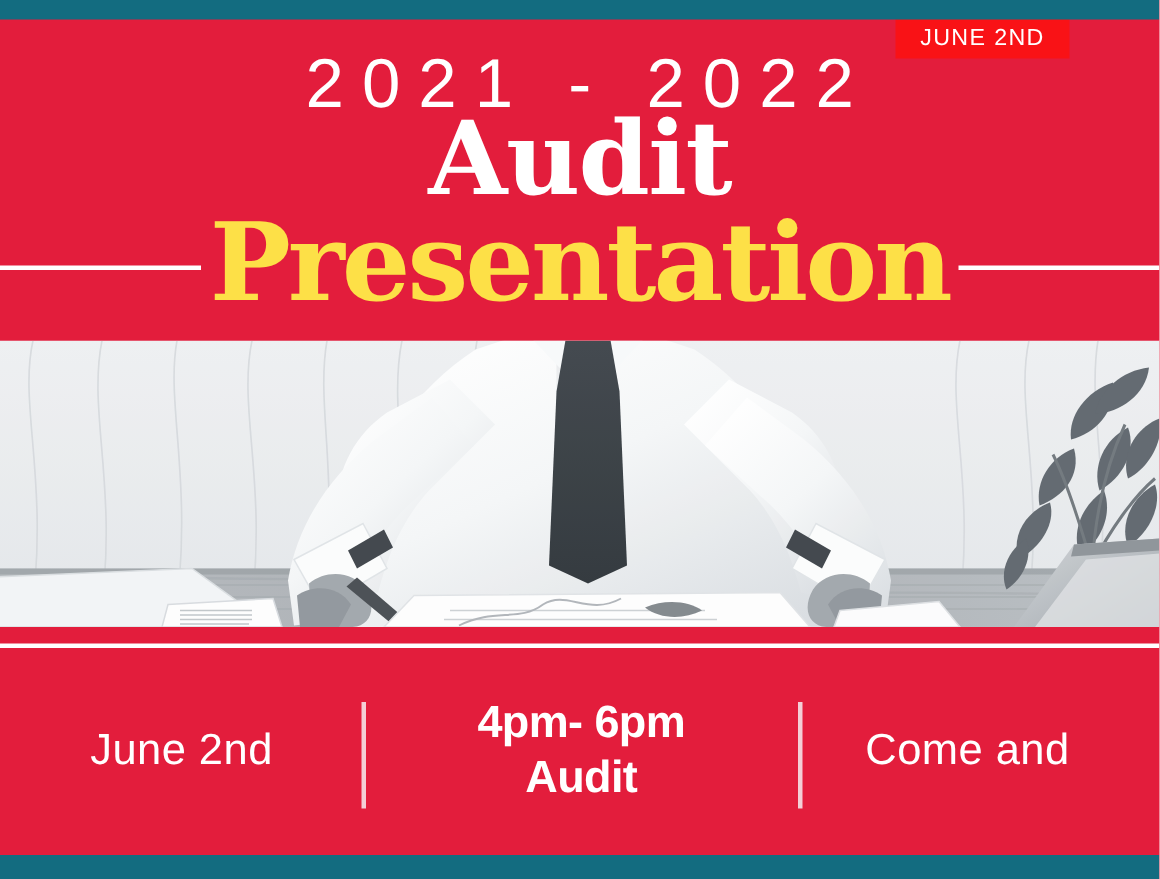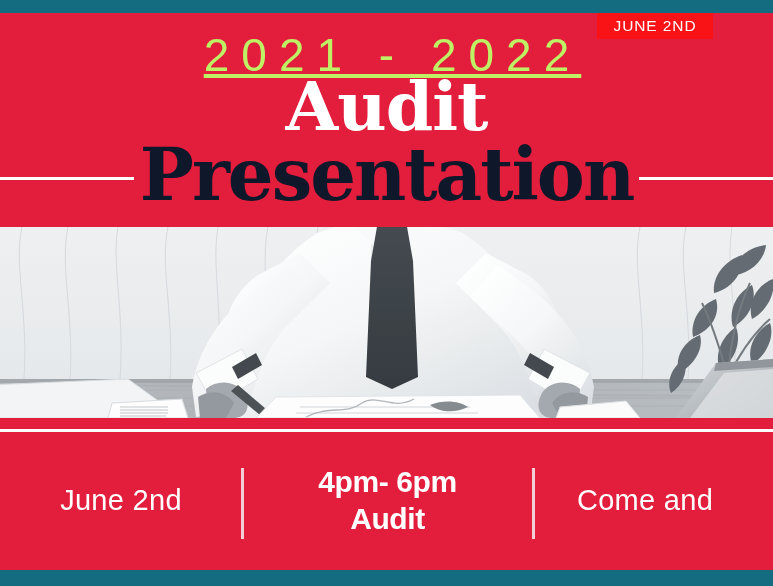--- a/index.html
+++ b/index.html
@@ -64,28 +64,27 @@
     white-space: nowrap;
   }
 
   
   #year-line {
     position: absolute;
     left: 0;
     top: 19px;
     width: 100%;
     text-align: center;
-    color: #bef264;
+    color: #ffffff;
     font-family: "Liberation Sans", sans-serif;
     font-weight: 300;
     font-size: 46px;
     letter-spacing: 12px;
     line-height: 1;
     text-indent: 12px;
-    text-decoration: underline;
   }
 
   
   #word-audit {
     position: absolute;
     left: 0;
     top: 59px;
     width: 100%;
     text-align: center;
     color: #ffffff;
@@ -96,21 +95,21 @@
     letter-spacing: -1px;
   }
 
   
   #word-presentation {
     position: absolute;
     left: 0;
     top: 126px;
     width: 100%;
     text-align: center;
-    color: #0f172a;
+    color: #fde047;
     font-family: "DejaVu Serif", "Liberation Serif", serif;
     font-weight: 700;
     font-size: 72px;
     line-height: 1;
     letter-spacing: -2px;
     z-index: 3;
   }
 
   
   .header-rule {

